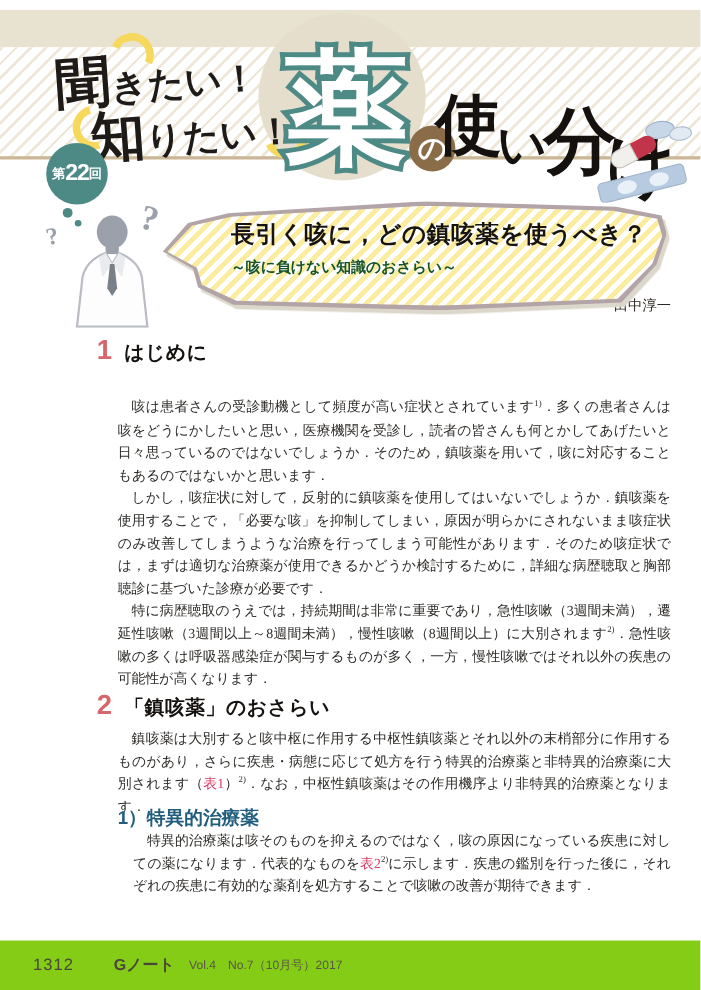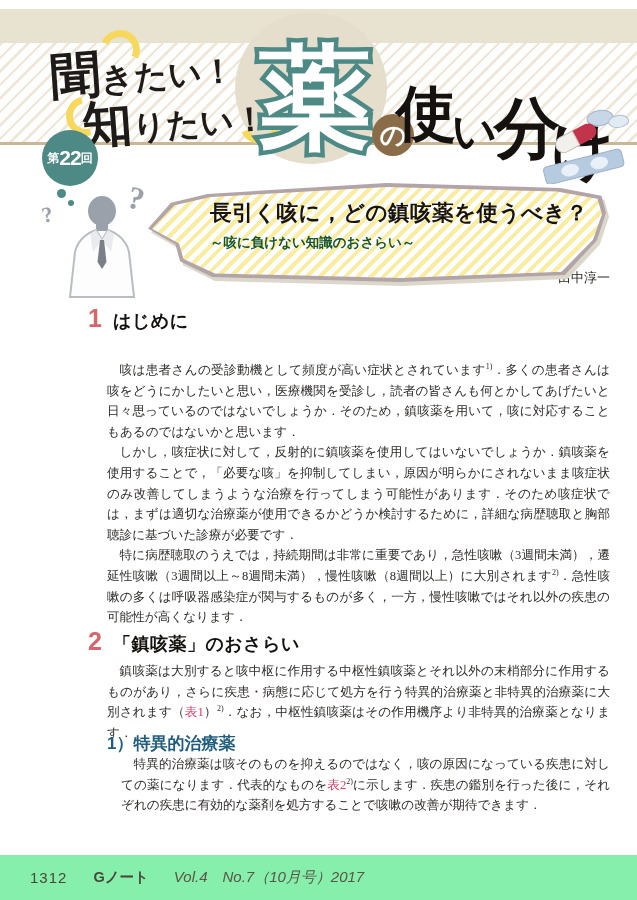--- a/index.html
+++ b/index.html
@@ -67,25 +67,25 @@
     font-family:"Liberation Serif",serif;font-size:12.6px;line-height:20.6px;text-align:justify;}
   .body-block p{margin:0;text-indent:1em;}
   .b1{left:107px;top:336px;width:503px;margin-top:24px;}
   .b2{left:107px;top:661px;width:503px;}
   .sub-head{position:absolute;left:107px;top:732px;z-index:2;font-size:17px;font-weight:bold;color:#215e7d;}
   .b3{left:121px;top:754px;width:489px;}
   .ref{color:#d93a63;}
   sup{font-size:8px;line-height:0;}
 
   
-  .footer{position:absolute;left:0;top:855px;width:637px;height:45px;background:#86efac;z-index:2;
+  .footer{position:absolute;left:0;top:855px;width:637px;height:45px;background:#84cc16;z-index:2;
     display:flex;align-items:center;}
   .pageno{margin-left:30px;font-size:15px;color:#4b463c;letter-spacing:1px;}
-  .journal{margin-left:26px;font-size:14.5px;font-weight:bold;color:#4b463c;}
-  .issue{margin-left:25px;font-size:15px;color:#5b5548;font-style:italic;}
+  .journal{margin-left:36px;font-size:14.5px;font-weight:bold;color:#4b463c;}
+  .issue{margin-left:13px;font-size:11px;color:#5b5548;}
 </style>
 </head>
 <body>
 
 <div id="page">
 
   <div class="band-top"></div>
   <div class="band-stripes"></div>
   <div class="logo-circle"></div>
 

